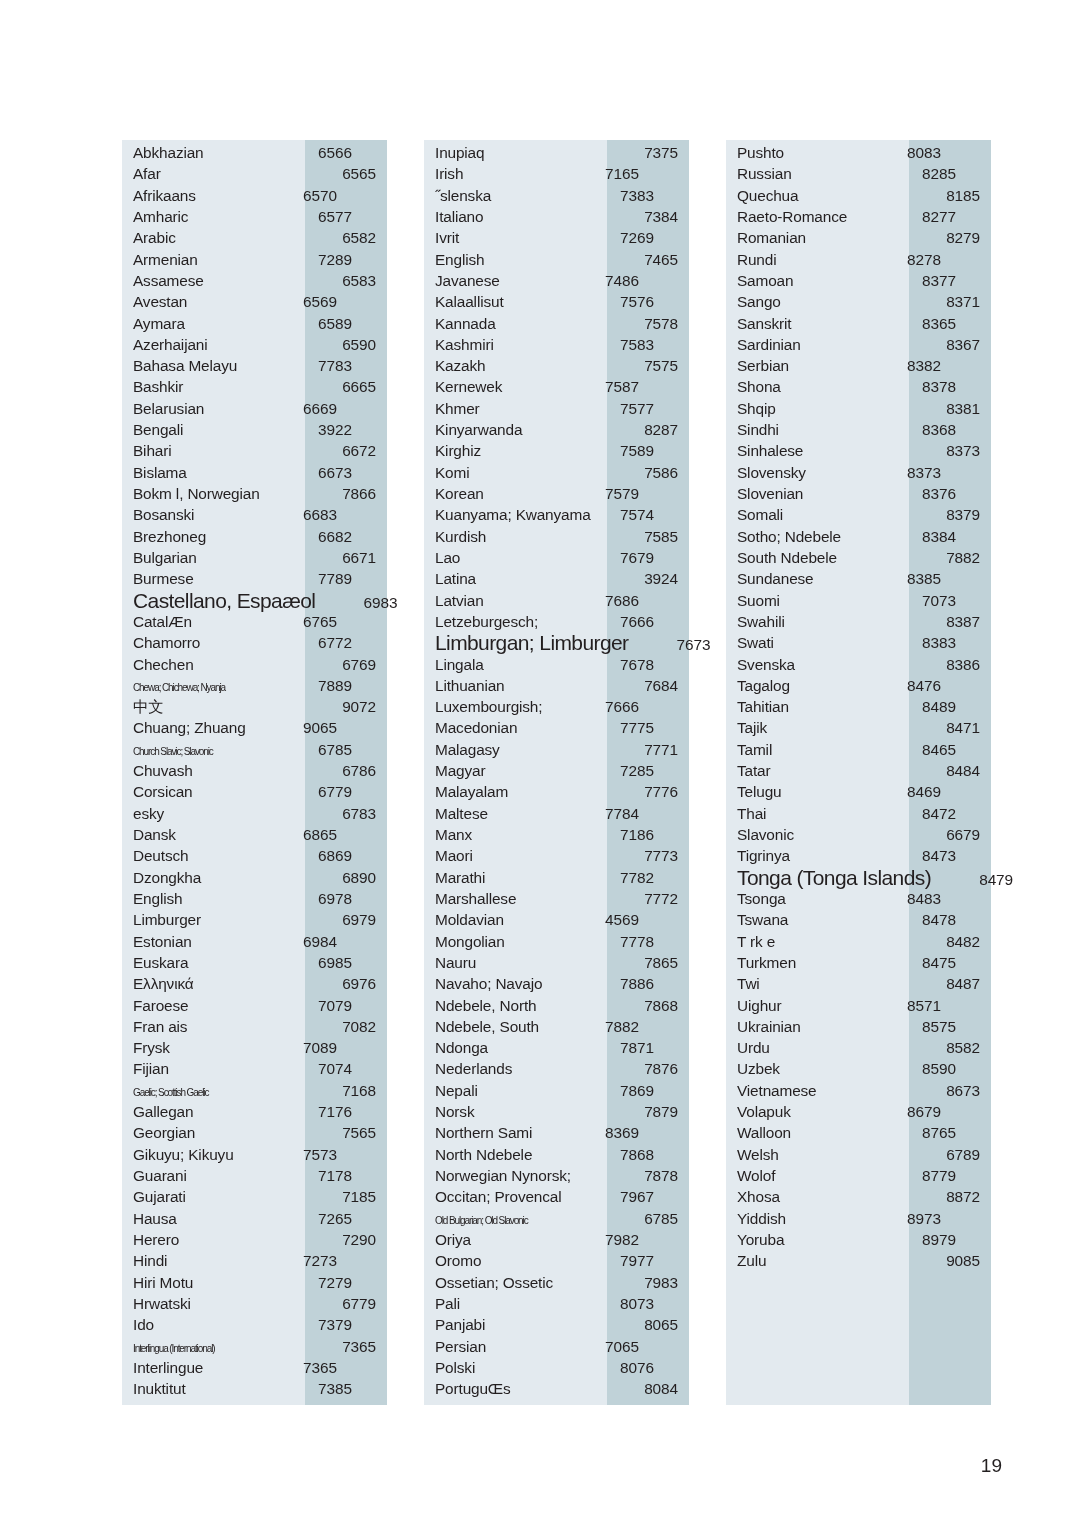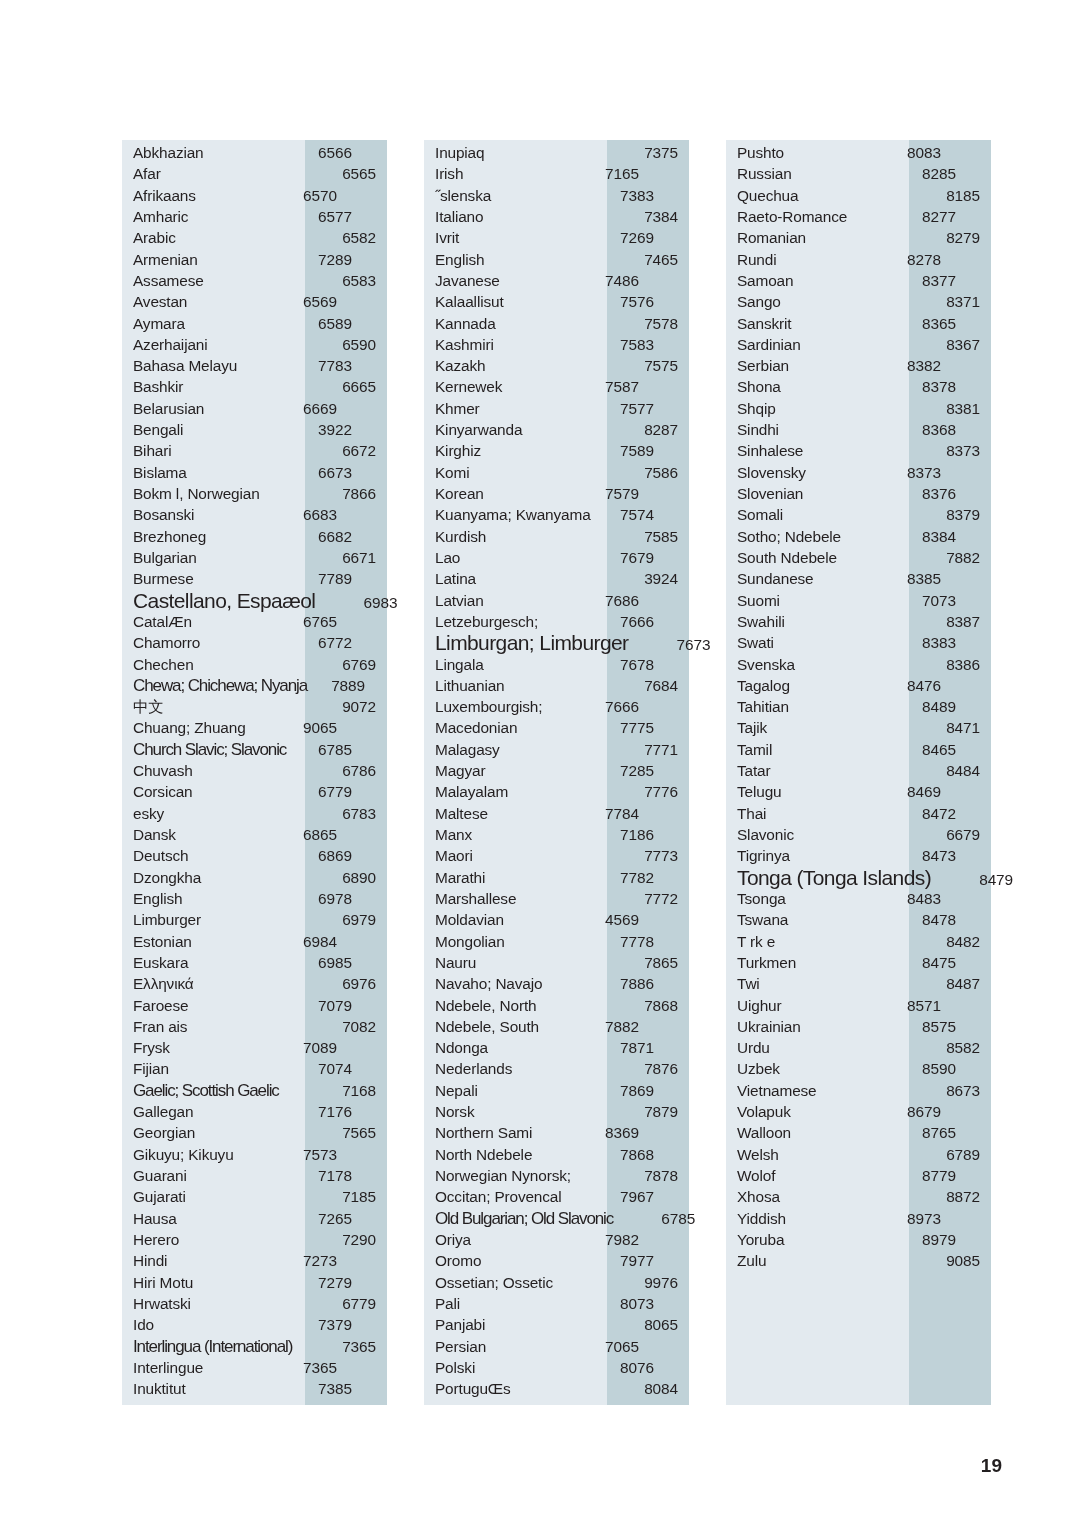--- a/index.html
+++ b/index.html
@@ -82,30 +82,29 @@
     color: #231f20;
     letter-spacing: -0.1px;
   }
 
   
   .code.a1 { text-align: center; }
   .code.a2 { text-align: right; padding-right: 11px; }
   .code.a3 { text-align: left; padding-left: 9px; }
 
   .lang.wide  { letter-spacing: -0.6px; font-size: 21px; }
-  .lang.xwide { letter-spacing: -1.1px; font-size: 17px; }
+  .lang.xwide { letter-spacing: -1.1px; font-size: 10px; }
 
   .page-number {
     position: absolute;
     right: 78px;
     top: 1455px;
     font-size: 19px;
     color: #231f20;
     font-family: "Liberation Sans", sans-serif;
-    font-weight: bold;
   }
 </style>
 </head>
 <body>
 
 <div class="page">
 
   <div class="table-area">
 
     <div class="col-panel">
@@ -560,21 +559,21 @@
           <div class="row">
             <div class="lang">Oriya</div>
             <div class="code a3">7982</div>
           </div>
           <div class="row">
             <div class="lang">Oromo</div>
             <div class="code a1">7977</div>
           </div>
           <div class="row">
             <div class="lang">Ossetian; Ossetic</div>
-            <div class="code a2">9976</div>
+            <div class="code a2">7983</div>
           </div>
           <div class="row">
             <div class="lang">Pali</div>
             <div class="code a1">8073</div>
           </div>
           <div class="row">
             <div class="lang">Panjabi</div>
             <div class="code a2">8065</div>
           </div>
           <div class="row">

